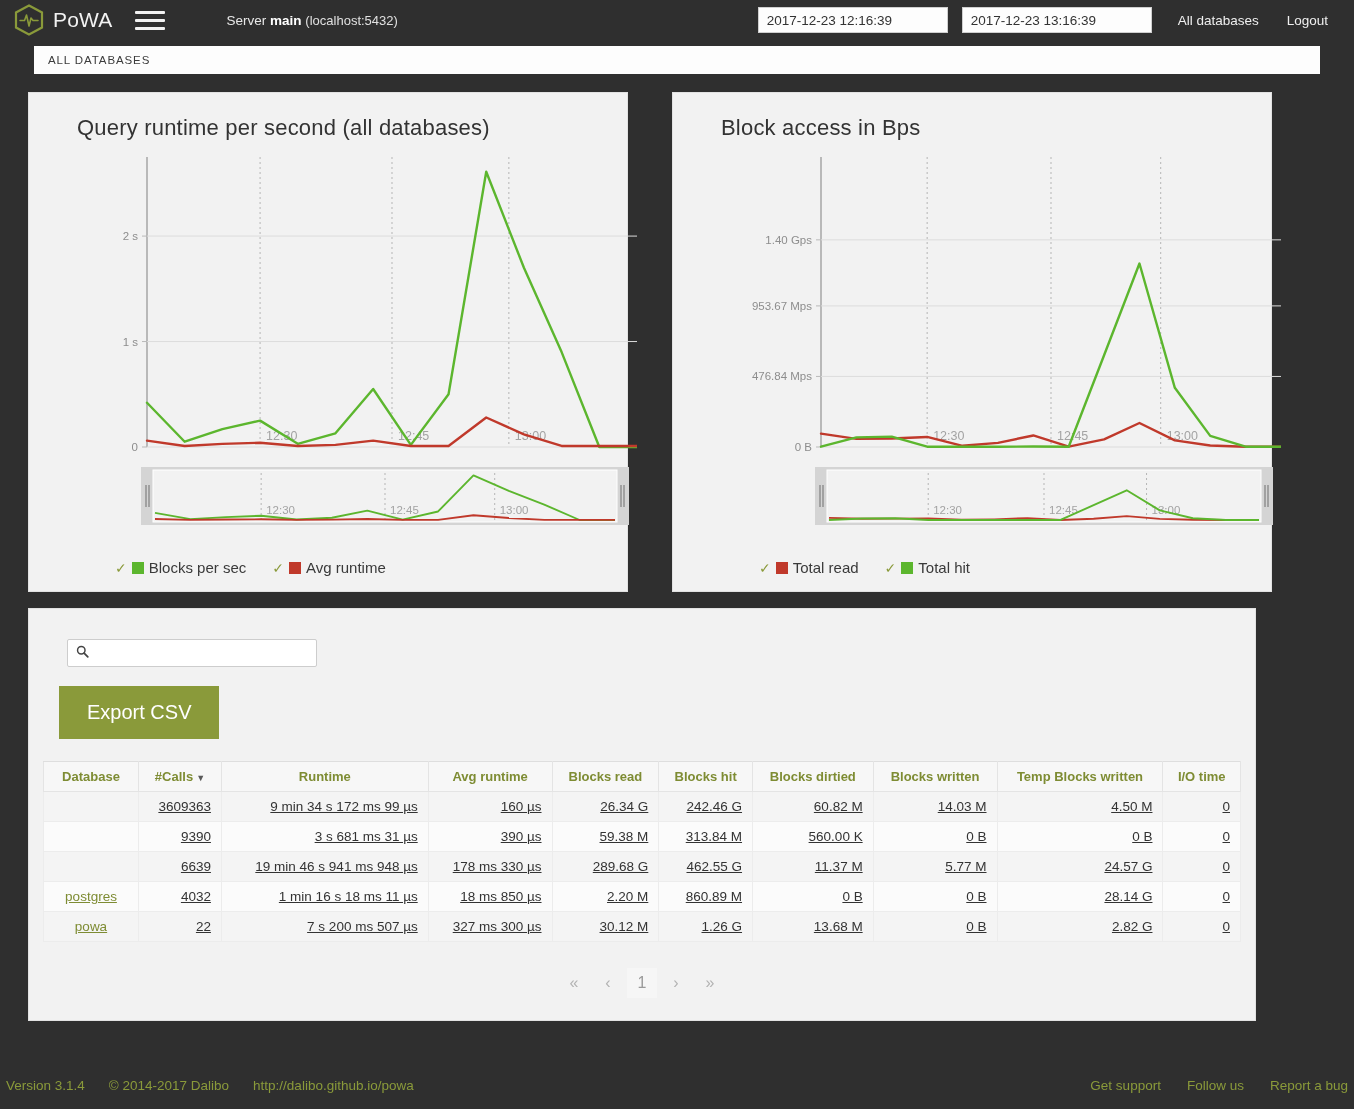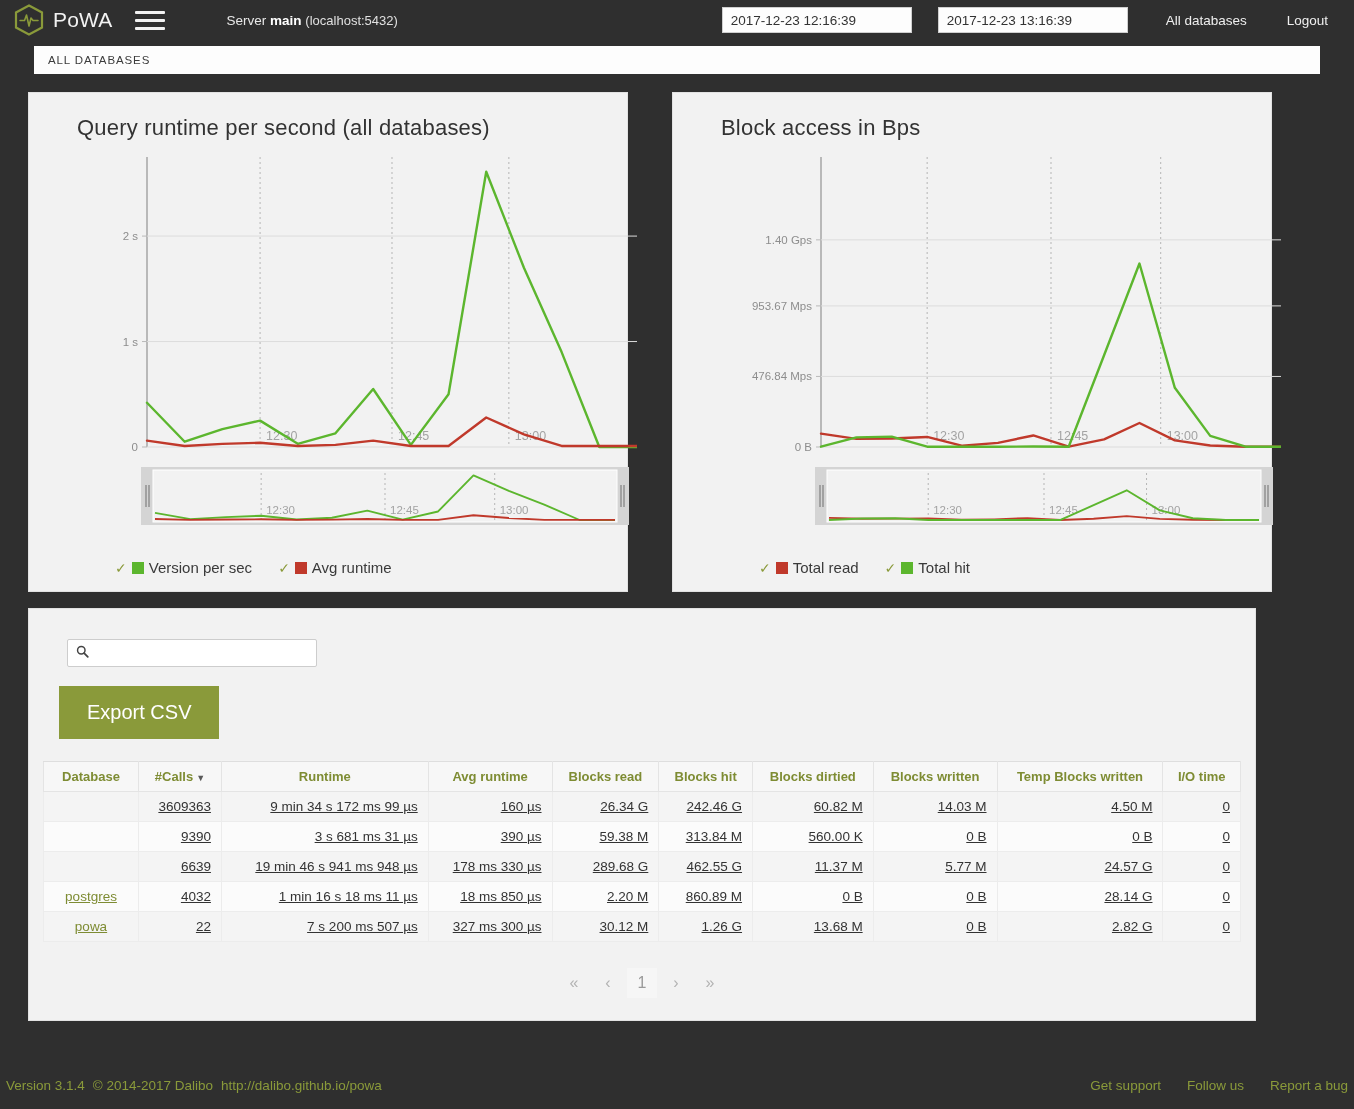--- a/index.html
+++ b/index.html
@@ -41,21 +41,21 @@
     white-space: nowrap;
   }
   .server-info .sv-label { color: #e8e8e8; }
   .server-info .sv-name { font-weight: bold; color: #ffffff; }
   .server-info .sv-host { color: #e0e0e0; font-size: 13px; }
 
   .nav-right {
     position: absolute;
     right: 14px; top: 0;
     height: 40px;
-    display: flex; align-items: center; gap: 16px;
+    display: flex; align-items: center; gap: 4px;
   }
   .date-input {
     width: 190px;
     height: 26px;
     background: #fdfdfd;
     border: 1px solid #cfcfcf;
     color: #333;
     font-size: 13.5px;
     font-family: "Liberation Sans", sans-serif;
     padding: 0 8px;
@@ -208,21 +208,21 @@
     position: absolute;
     left: 0; bottom: 0;
     width: 1354px;
     height: 48px;
     display: flex;
     align-items: center;
     padding: 0 6px;
     color: #8a9a3a;
     font-size: 13.5px;
   }
-  .footer-left { display: flex; gap: 8px; align-items: center; }
+  .footer-left { display: flex; gap: 24px; align-items: center; }
   .footer-right { margin-left: auto; display: flex; gap: 26px; align-items: center; }
   .footer a, .footer span { color: #8a9a3a; text-decoration: none; cursor: pointer; }
   .footer .static { cursor: default; }
 </style>
 </head>
 <body>
 
 <div class="navbar">
   <div class="brand">
     <span>
@@ -296,21 +296,21 @@
             <line x1="417.6923076923077" y1="326" x2="417.6923076923077" y2="373" stroke="#b5b5b5" stroke-width="1" stroke-dasharray="2,3"></line>
             <text x="422.6923076923077" y="367" fill="#a3a3a3" font-size="11.5" font-family="&quot;Liberation Sans&quot;, sans-serif">13:00</text>
             <polyline points="78,365.8218181818182 113.38461538461539,372.1454545454545 148.76923076923077,370.0945454545455 184.15384615384616,368.72727272727275 219.53846153846155,372.48727272727274 254.92307692307693,370.7781818181818 290.3076923076923,363.6 325.6923076923077,372.65818181818184 361.0769230769231,364.45454545454544 396.46153846153845,328.39272727272726 431.84615384615387,343.94545454545454 467.2307692307692,357.6181818181818 502.61538461538464,373 538,373" fill="none" stroke="#5cb62e" stroke-width="1.9" stroke-linejoin="round"></polyline>
             <polyline points="78,371.9745454545455 113.38461538461539,372.8290909090909 148.76923076923077,372.48727272727274 184.15384615384616,372.31636363636363 219.53846153846155,372.8290909090909 254.92307692307693,372.65818181818184 290.3076923076923,371.9745454545455 325.6923076923077,372.8290909090909 361.0769230769231,372.8290909090909 396.46153846153845,368.21454545454543 431.84615384615387,370.9490909090909 467.2307692307692,372.8290909090909 502.61538461538464,372.8290909090909 538,372.8290909090909" fill="none" stroke="#c0392b" stroke-width="1.9" stroke-linejoin="round"></polyline>
           </svg>
       </div>
       <div class="legend">
         <div class="legend-item">
           <span class="legend-check">✓</span>
           <span class="legend-swatch" style="background:#5cb62e"></span>
-          <span class="legend-label">Version per sec</span>
+          <span class="legend-label">Blocks per sec</span>
         </div>
         <div class="legend-item">
           <span class="legend-check">✓</span>
           <span class="legend-swatch" style="background:#c0392b"></span>
           <span class="legend-label">Avg runtime</span>
         </div>
       </div>
     </div>
 
     <div class="panel chart-panel">

